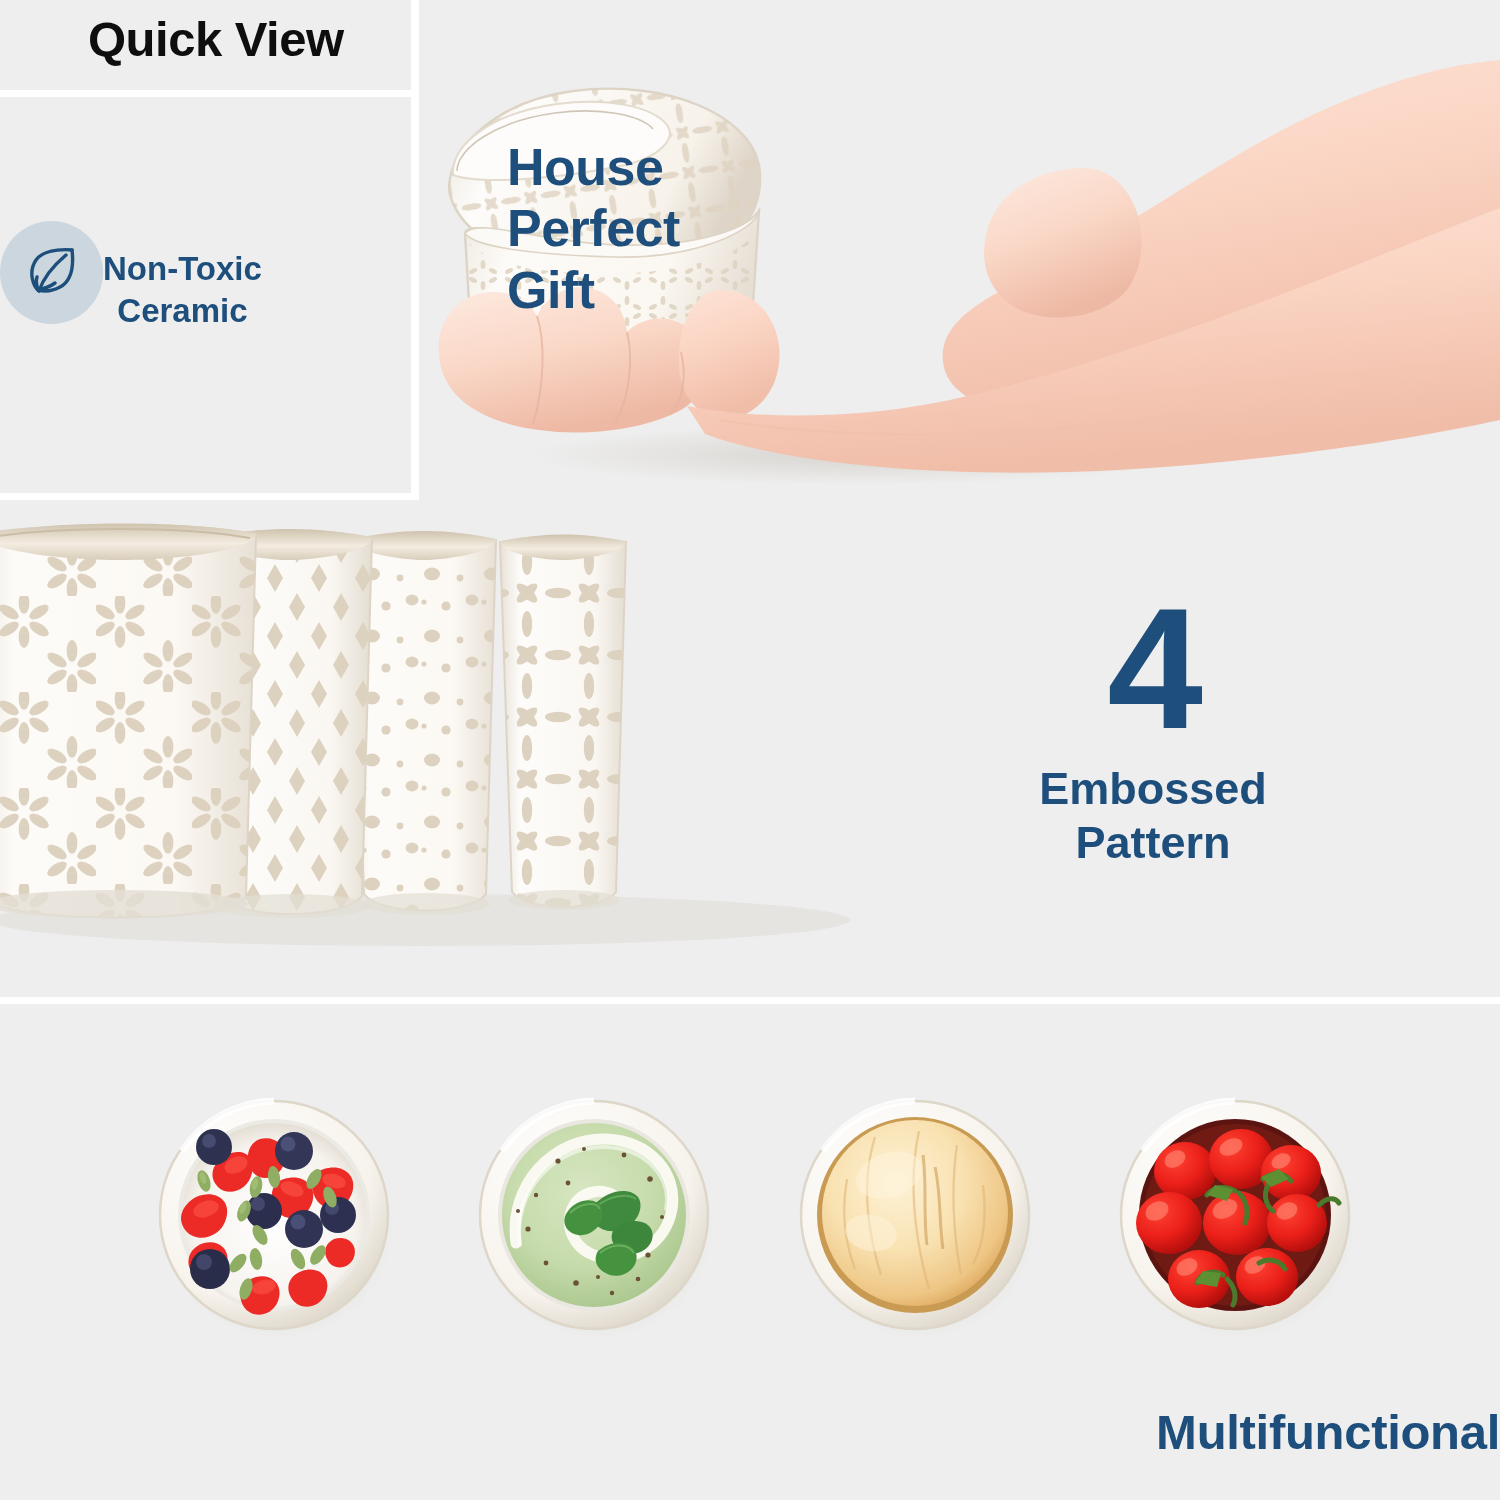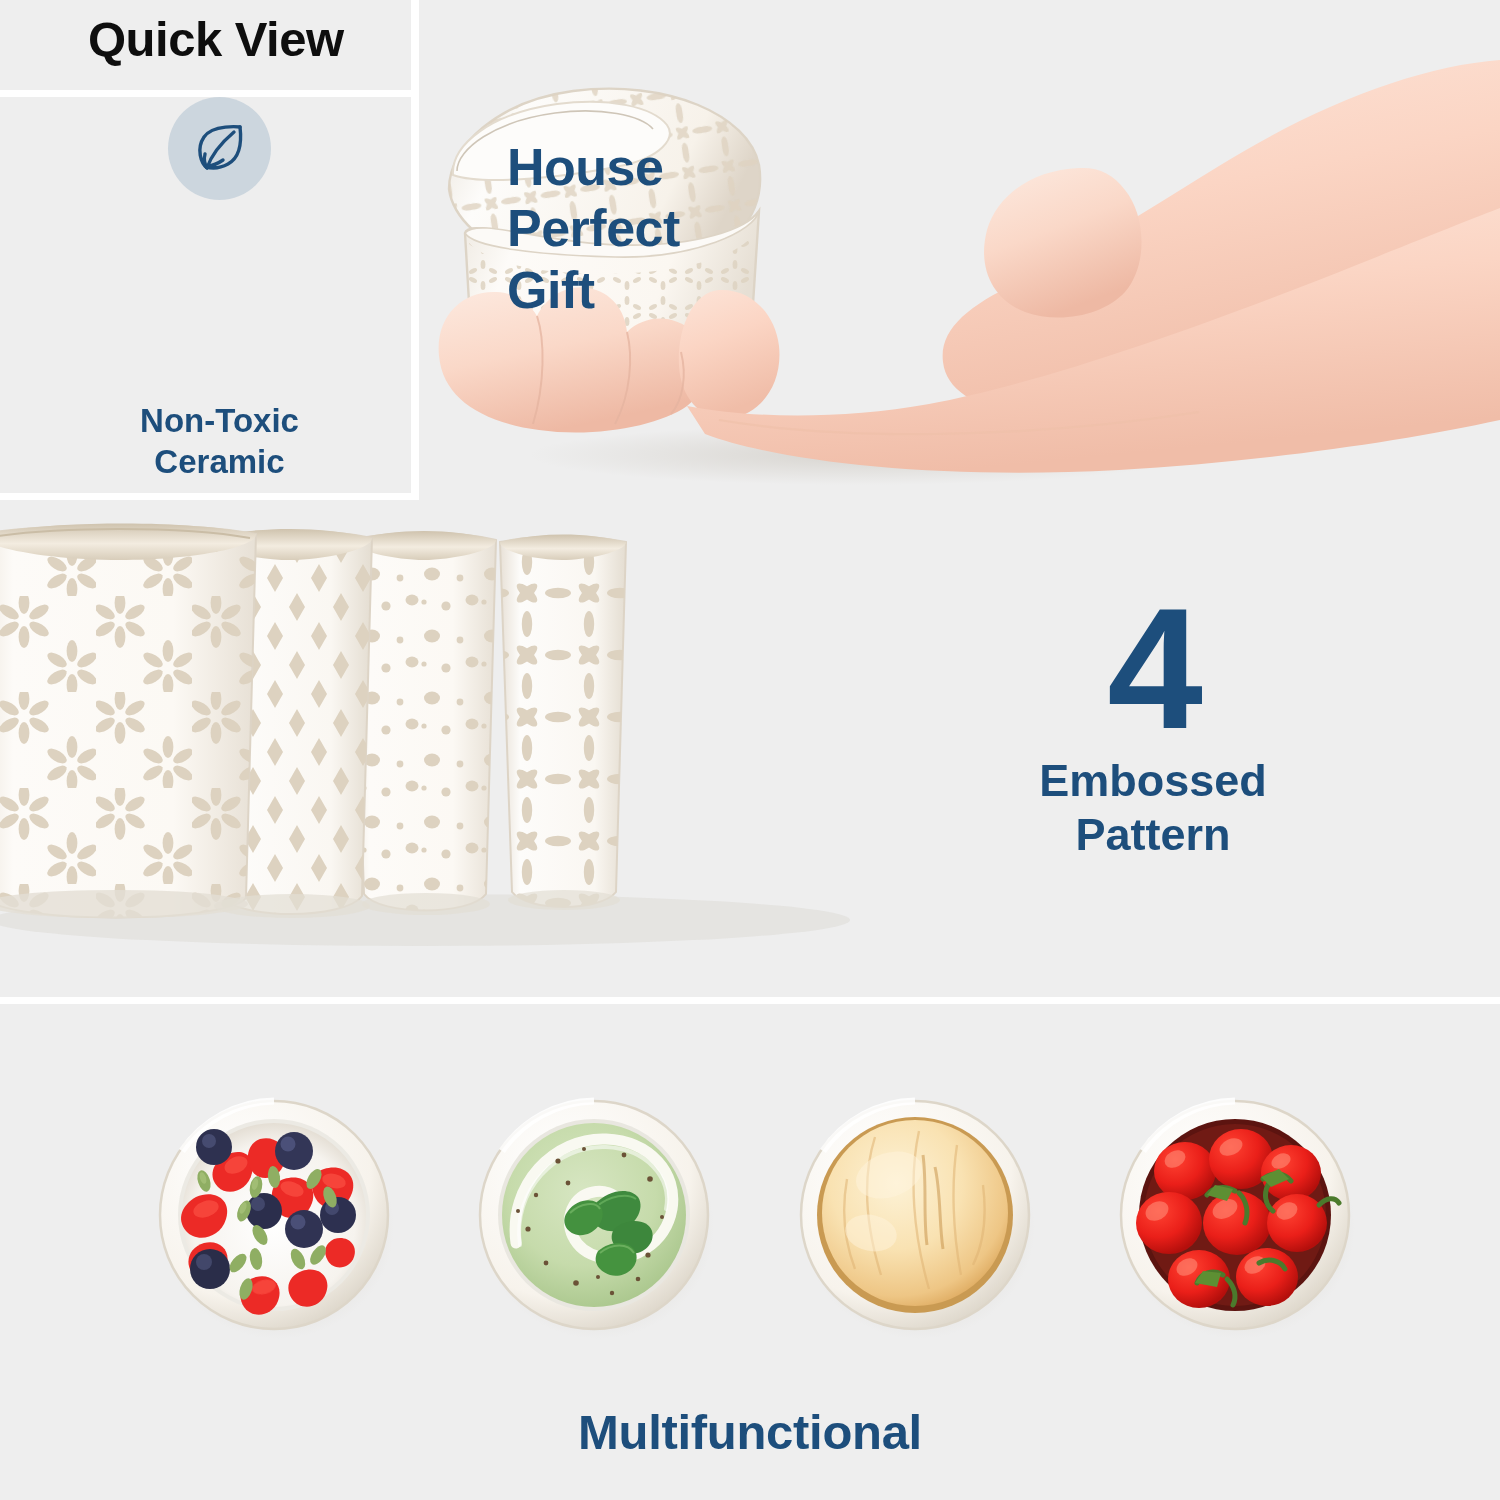--- a/index.html
+++ b/index.html
@@ -36,24 +36,23 @@
     margin-left: 36px;
   }
 
   
   #panel-feature {
     left: 0; top: 97px; width: 411px; height: 396px;
   }
   #feature-inner {
     position: absolute;
     left: 0; top: 0; width: 100%; height: 100%;
-    display: flex; flex-direction: column;
-    align-items: center; justify-content: space-between;
+    display: flex; flex-direction: row;
+    align-items: center; justify-content: flex-start;
     padding-bottom: 10px;
-    padding-left: 28px;
   }
   #leaf-badge {
     width: 103px; height: 103px;
     border-radius: 50%;
     background: #ccd6de;
     display: flex; align-items: center; justify-content: center;
     margin-bottom: 36px;
   }
   #leaf-badge svg { display: block; }
   #feature-label {
@@ -92,35 +91,35 @@
     text-align: center;
     color: #1d4e7c;
   }
   #pattern-number {
     font-size: 172px;
     font-weight: bold;
     line-height: 0.88;
     letter-spacing: -4px;
   }
   #pattern-label {
-    margin-top: 10px;
+    margin-top: 18px;
     font-size: 45px;
     font-weight: bold;
     line-height: 1.2;
     white-space: pre-line;
   }
 
   
   #panel-bottom {
     left: 0; top: 1004px; width: 1500px; height: 496px;
   }
   #multifunctional-label {
     position: absolute;
     left: 0; right: 0; top: 1404px;
-    text-align: center;
+    text-align: right;
     font-size: 49px;
     font-weight: bold;
     color: #1d4e7c;
     letter-spacing: -0.3px;
   }
 
   
   #bowl-row { position: absolute; left: 0; top: 500px; width: 960px; height: 497px; }
   #bowl-row svg { display: block; }
 

